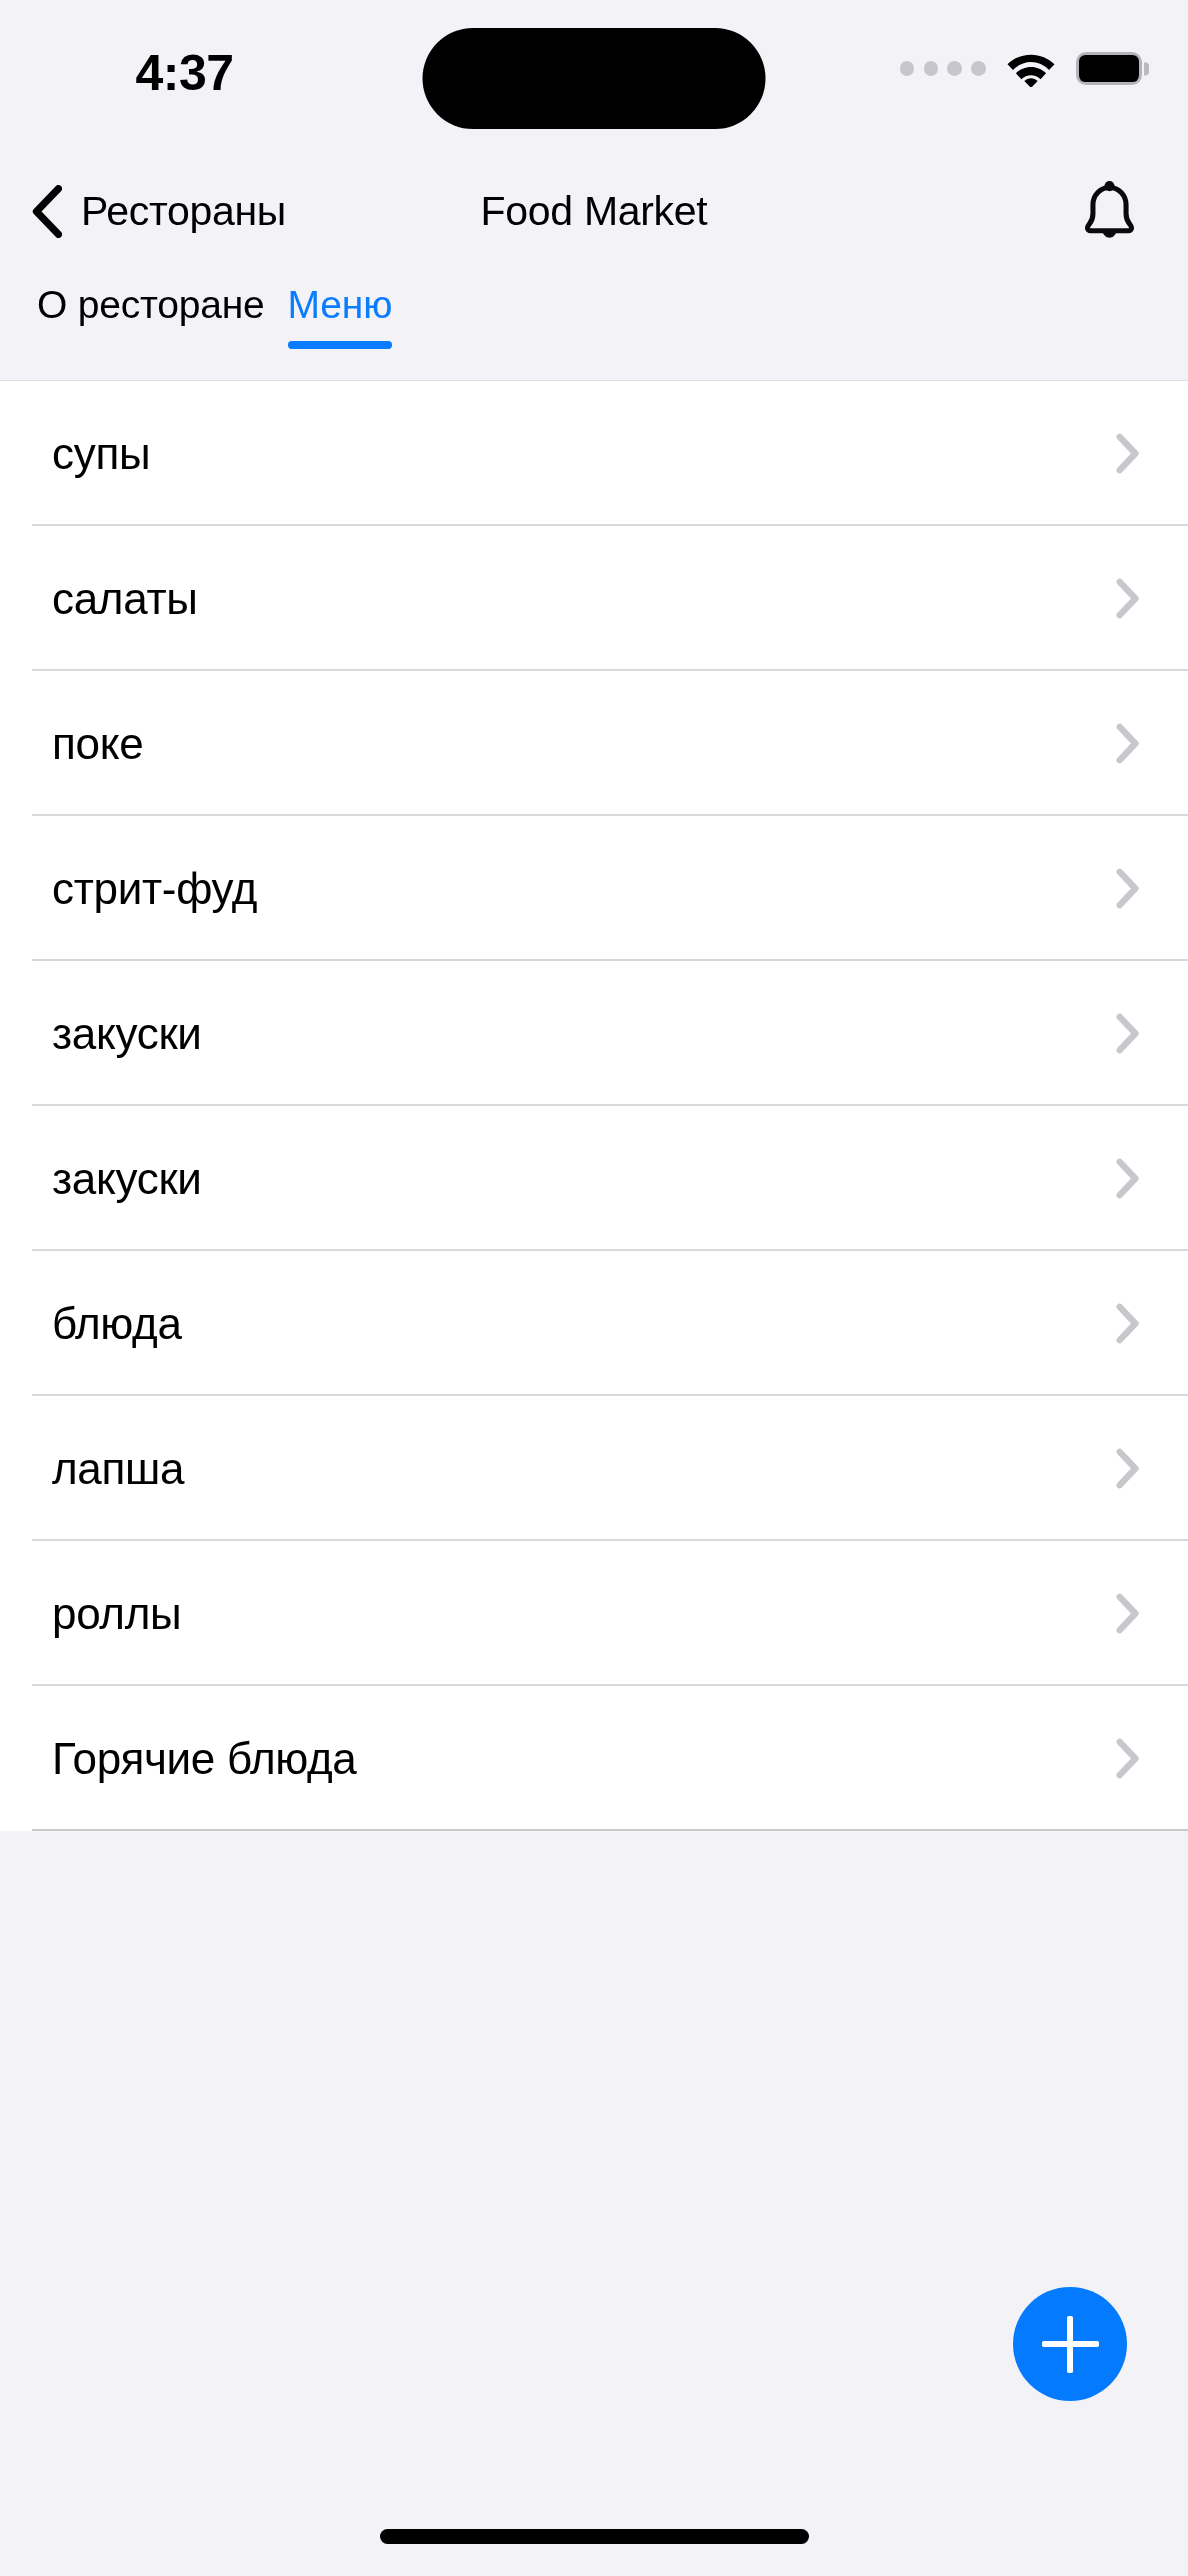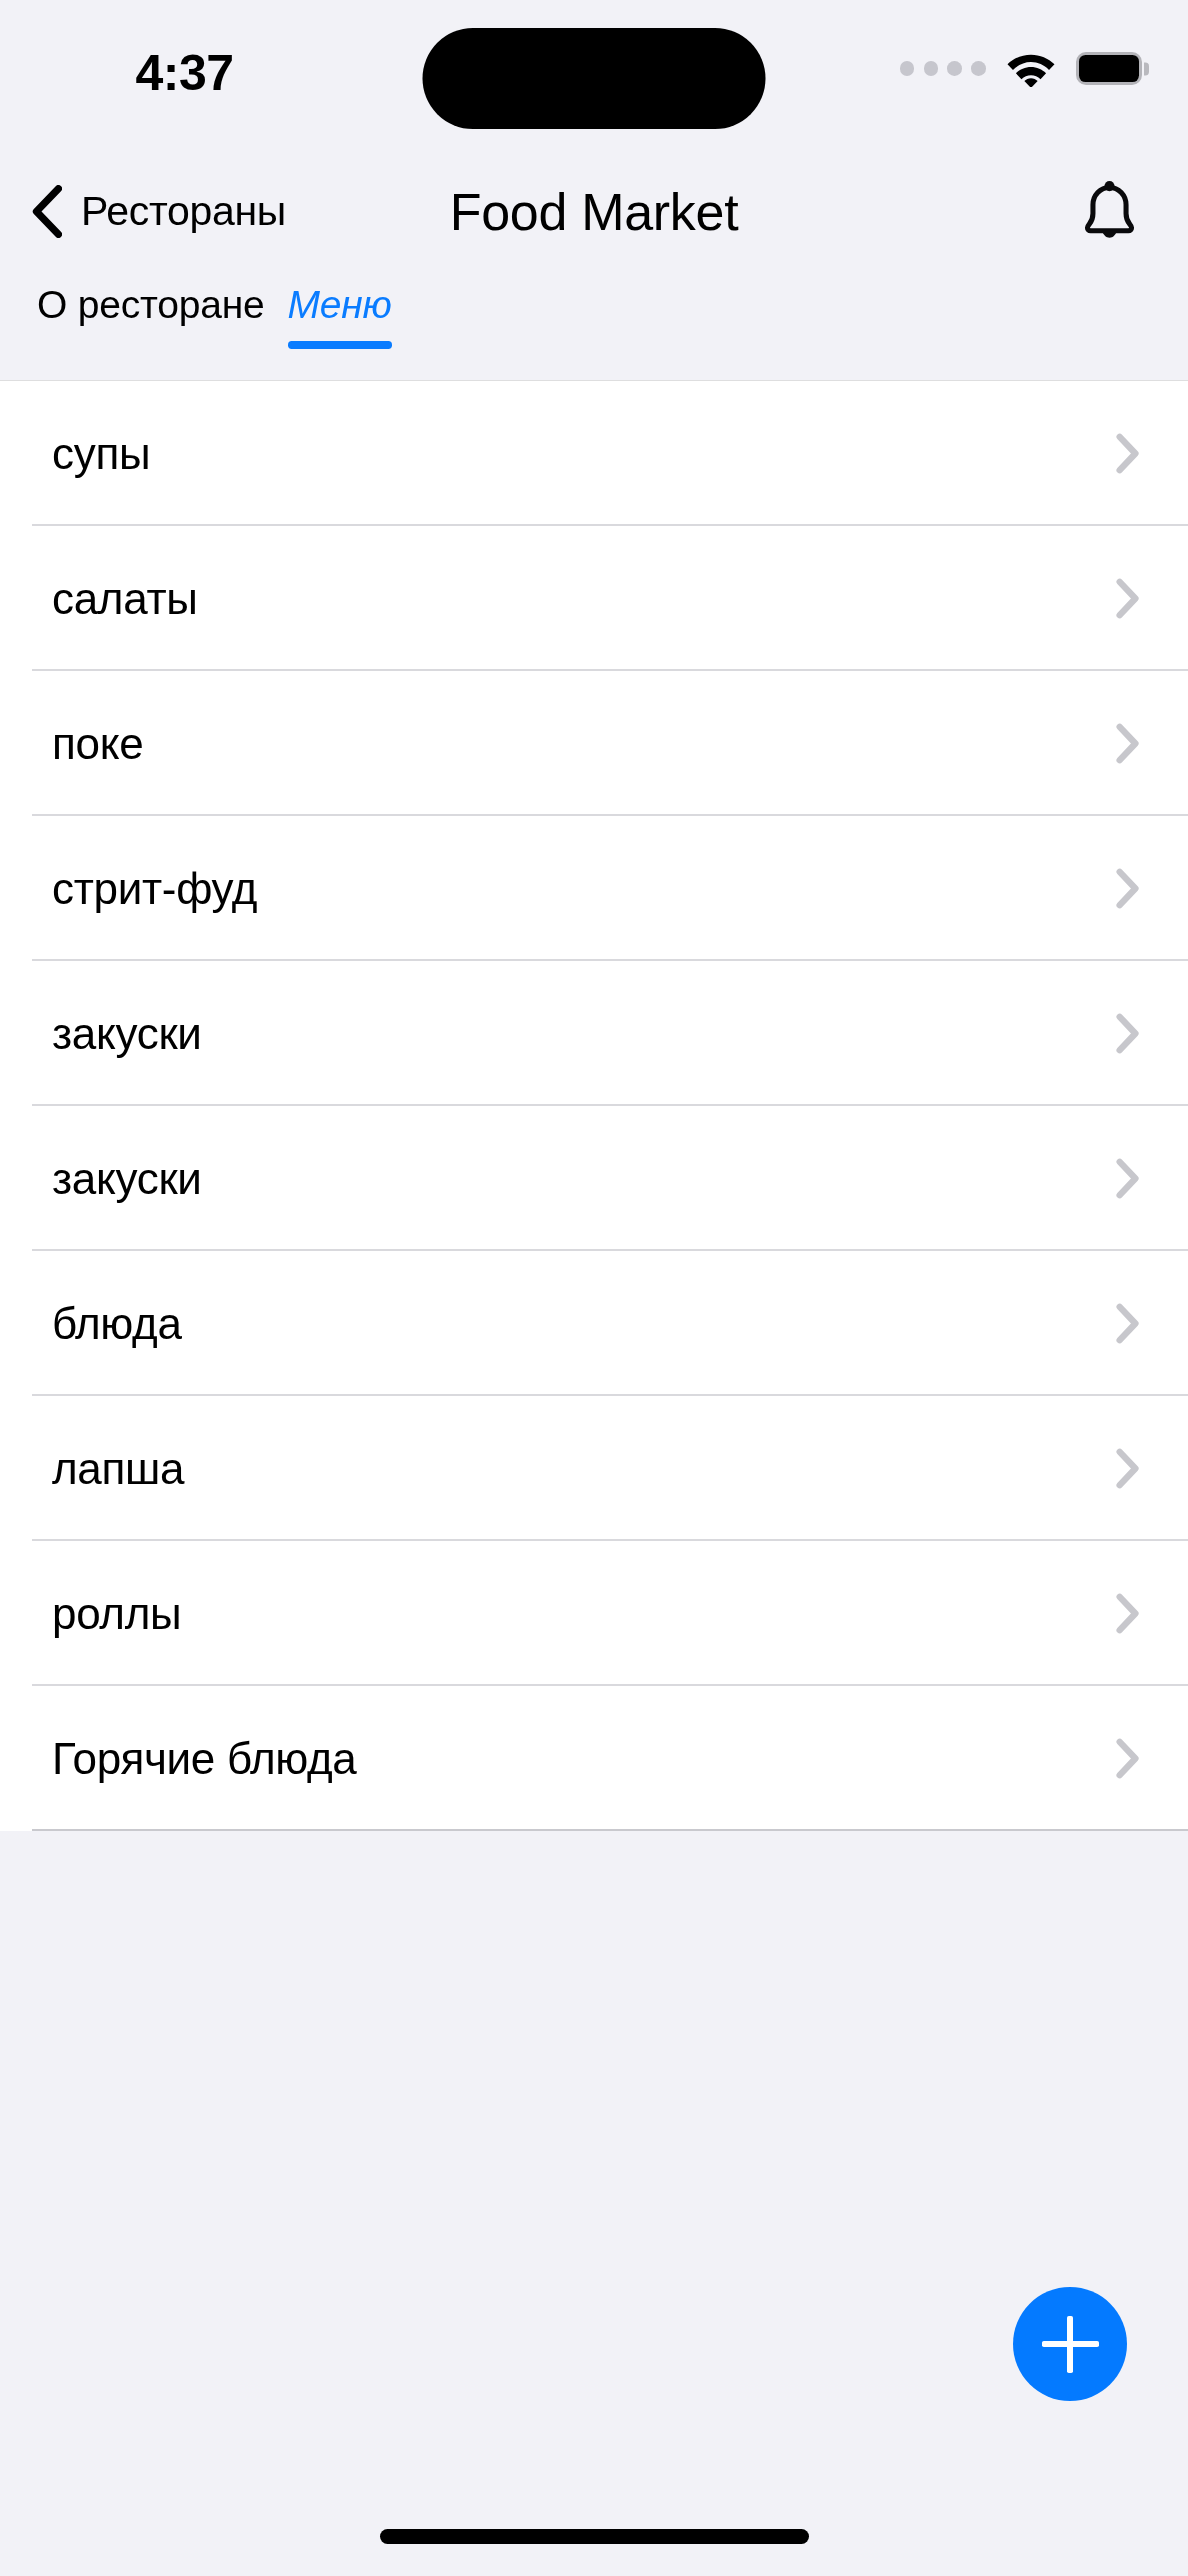--- a/index.html
+++ b/index.html
@@ -93,21 +93,21 @@
   .nav-back .chev svg { display:block; }
   .nav-back .label {
     font-size:41px;
     color:#000;
     letter-spacing:-0.3px;
   }
   .nav-title {
     position:absolute;
     left:0; right:0; top:0; bottom:0;
     display:flex; align-items:center; justify-content:center;
-    font-size:52px;
+    font-size:41px;
     color:#000;
     letter-spacing:-0.3px;
     pointer-events:none;
   }
   .nav-bell {
     position:absolute;
     right:35px; top:50%;
     transform:translateY(-50%);
     width:88px; height:88px;
     display:flex; align-items:center; justify-content:center;
@@ -129,21 +129,21 @@
     position:relative;
     padding-top:16.6px;
     cursor:pointer;
   }
   .tab .tab-label {
     display:block;
     font-size:39px;
     letter-spacing:-0.2px;
     color:#000;
   }
-  .tab.active .tab-label { color:#0A7CFF;font-style:italic; }
+  .tab.active .tab-label { color:#0A7CFF; }
   .tab .underline {
     display:none;
     position:absolute;
     left:0; right:0;
     bottom:-22px;
     height:7.4px;
     border-radius:3.7px;
     background:#0A7CFF;
   }
   .tab.active .underline { display:block; }

